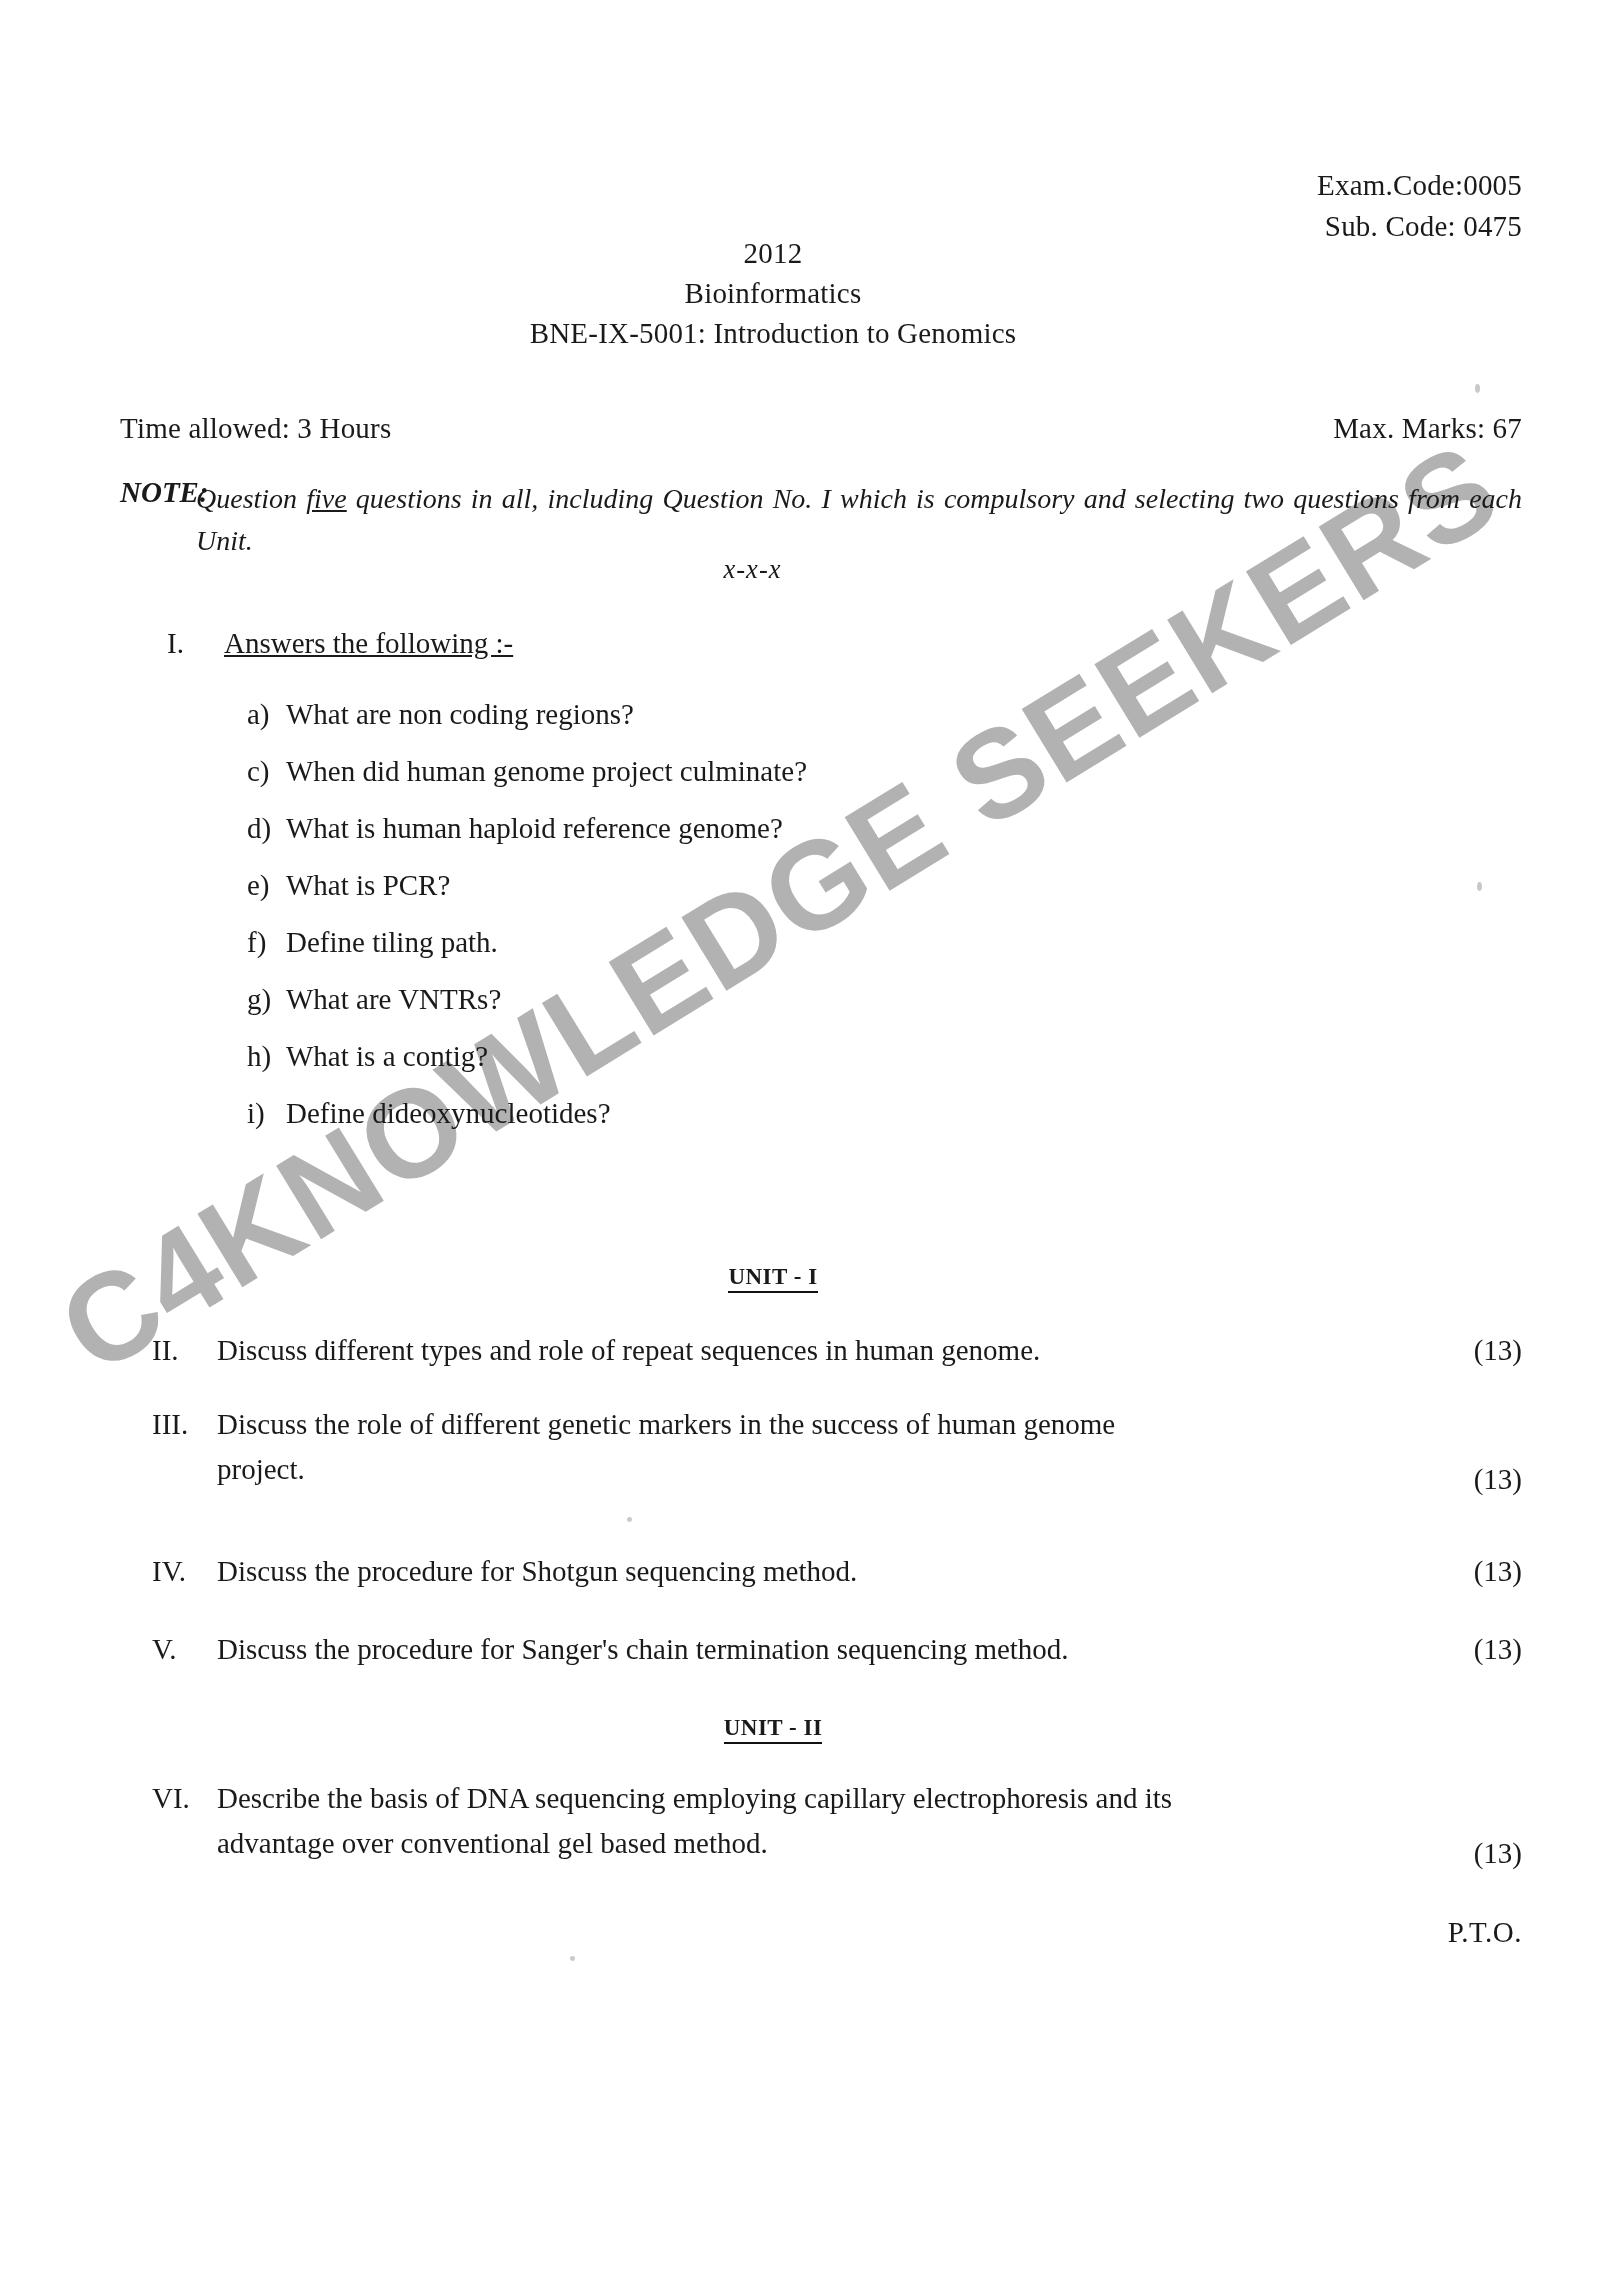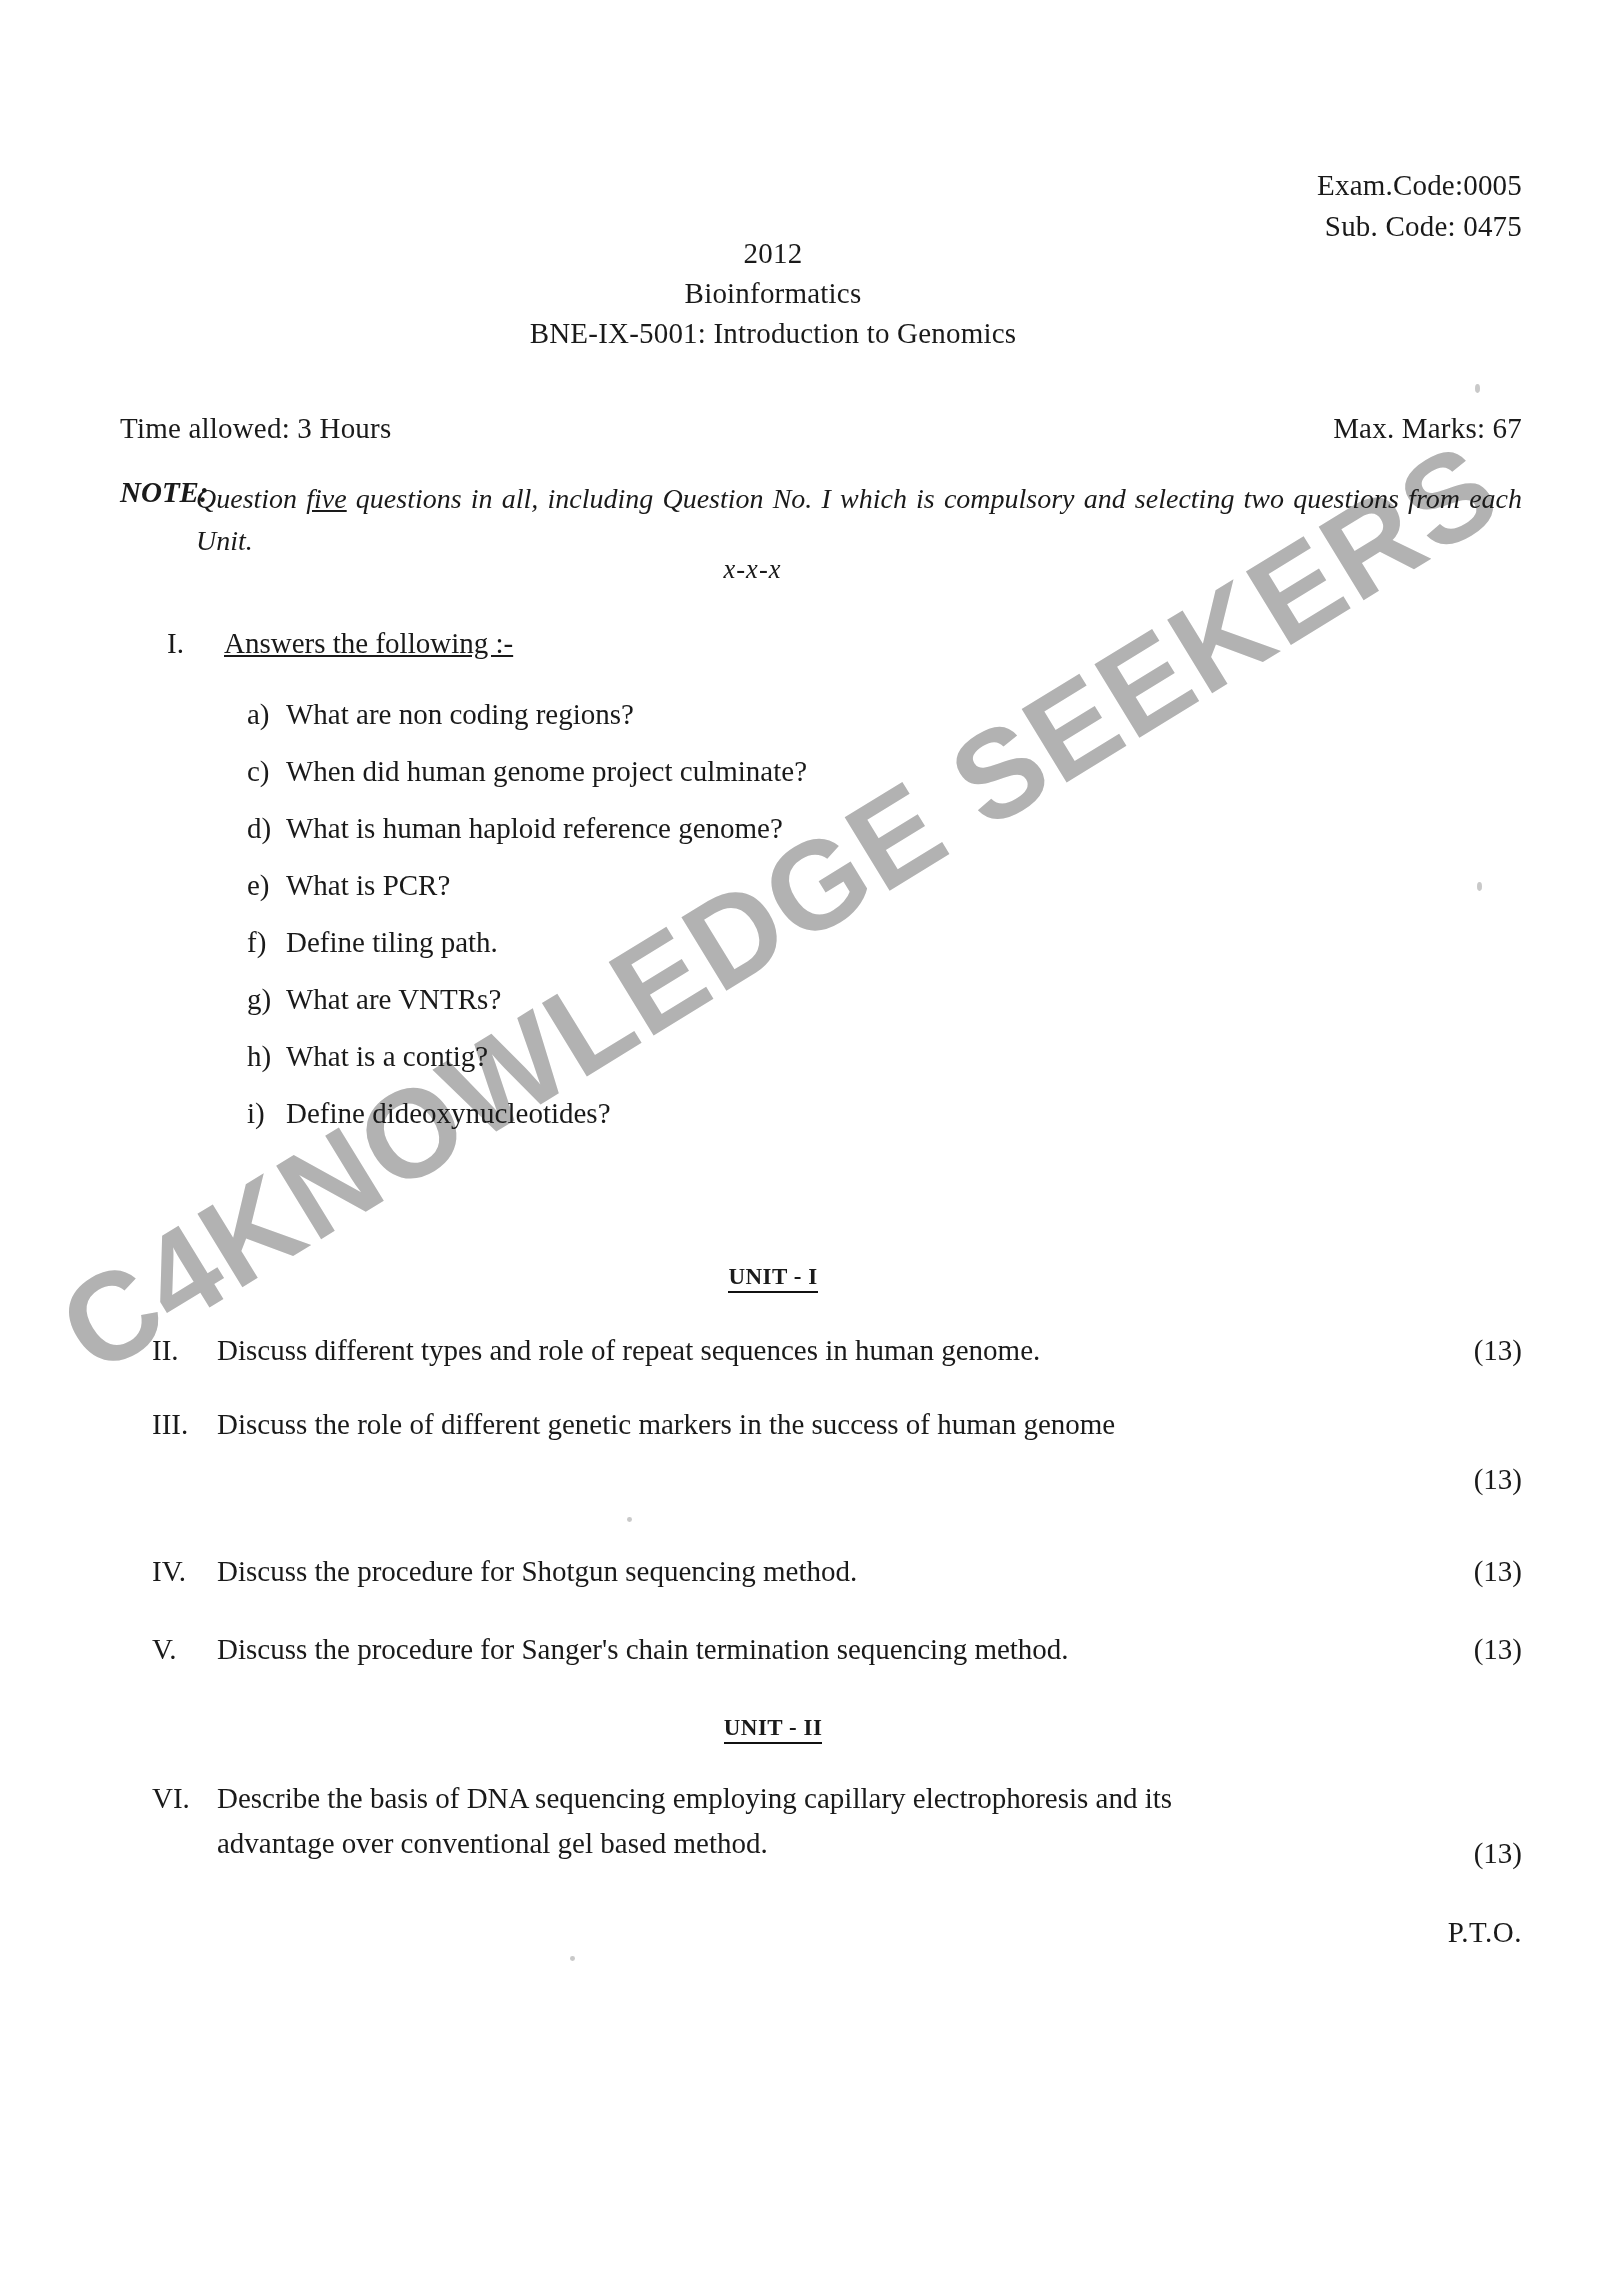--- a/index.html
+++ b/index.html
@@ -310,20 +310,21 @@
       <div class="body">
         <p class="nojust">Discuss different types and role of repeat sequences in human genome.</p>
         <span class="marks">(13)</span>
       </div>
     </div>
 
     <div id="q3" class="abs q-row">
       <span class="rn">III.</span>
       <div class="body">
         <p>Discuss the role of different genetic markers in the success of human genome</p>
+        <p class="nojust">project.</p>
         <span class="marks">(13)</span>
       </div>
     </div>
 
     <div id="q4" class="abs q-row">
       <span class="rn">IV.</span>
       <div class="body">
         <p class="nojust">Discuss the procedure for Shotgun sequencing method.</p>
         <span class="marks">(13)</span>
       </div>

